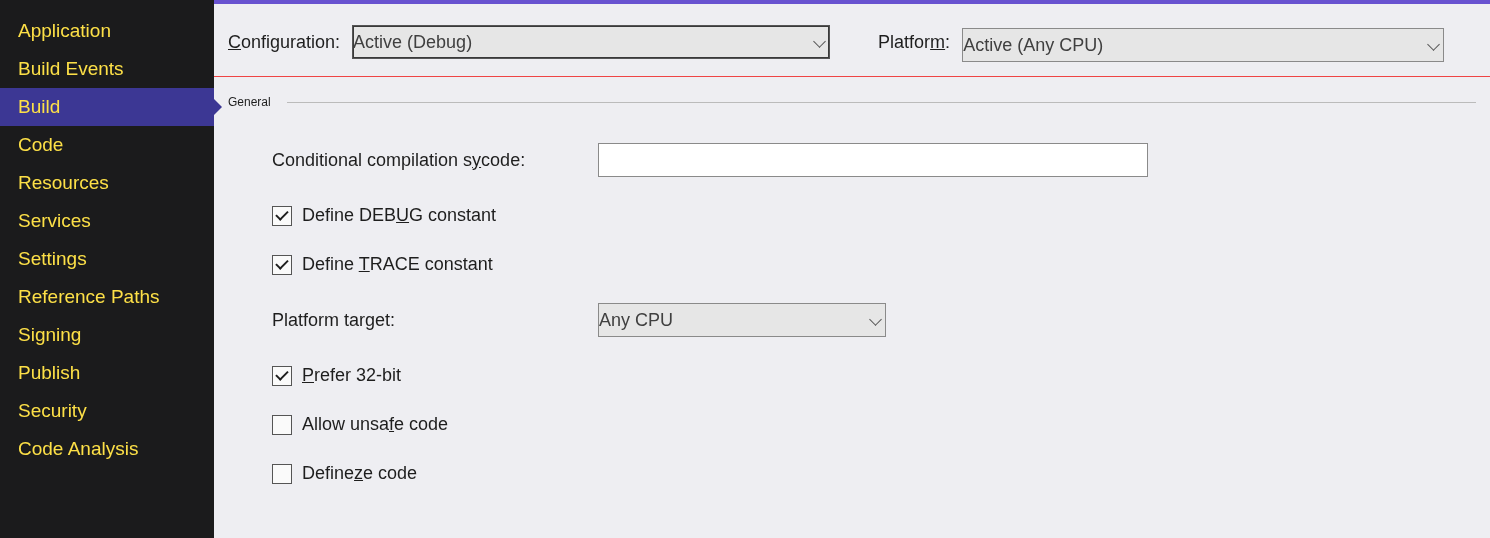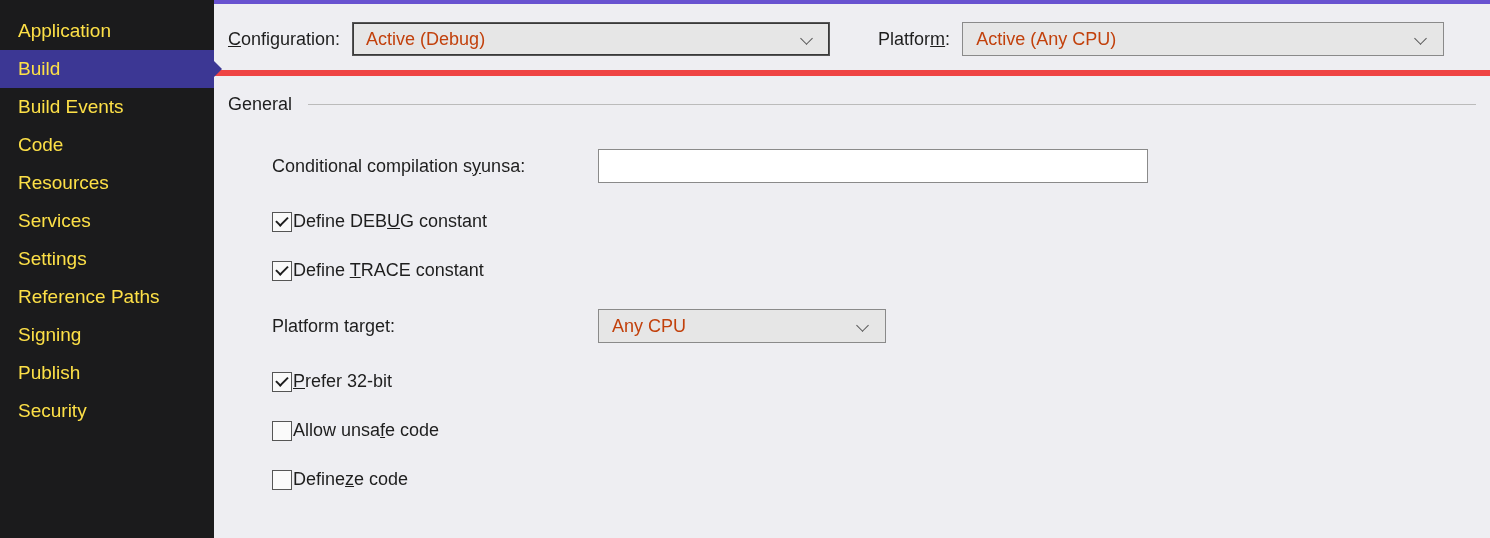--- a/index.html
+++ b/index.html
@@ -48,41 +48,41 @@
     flex-direction: column;
   }
   .accent-bar {
     height: 4px;
     background: #6852d0;
   }
   .top-row {
     display: flex;
     align-items: center;
     padding: 18px 14px 14px 14px;
-    border-bottom: 6px solid #ef4444;
+    border-bottom: 1px solid #ef4444;
     gap: 12px;
   }
   .top-row label {
     font-size: 18px;
   }
   .underline-c { text-decoration: underline; }
   .dropdown {
     background: #e6e6e6;
     border: 1px solid #8a8a8a;
     height: 34px;
     display: flex;
     align-items: center;
     justify-content: space-between;
-    padding: 0 13px;
+    padding: 0 0;
     cursor: pointer;
-    color: #c2410c;
+    color: #404040;
     font-size: 18px;
   }
   .dropdown.configuration { width: 478px; border: 1px solid #555555; box-shadow: inset 0 0 0 1px #3a3a3a; }
-  .dropdown.platform { width: 482px; }
+  .dropdown.platform { width: 482px; margin-top: 6px; }
   .dropdown.target { width: 288px; }
   .chev {
     width: 16px;
     height: 10px;
     position: relative;
   }
   .chev::before {
     content: "";
     position: absolute;
     left: 2px;
@@ -95,21 +95,21 @@
   }
   .content {
     padding: 18px 14px;
   }
   .section-header {
     display: flex;
     align-items: center;
     gap: 16px;
     margin-bottom: 34px;
   }
-  .section-header span { font-size: 18px; }
+  .section-header span { font-size: 12px; }
   .section-header hr {
     flex: 1;
     border: none;
     border-top: 1px solid #bbbbbb;
     margin: 0;
   }
   .form-area {
     padding-left: 44px;
     display: flex;
     flex-direction: column;
@@ -127,21 +127,21 @@
     width: 550px;
     height: 34px;
     background: #ffffff;
     border: 1px solid #8a8a8a;
     padding: 2px 6px;
     font-size: 18px;
   }
   .chk-row {
     display: flex;
     align-items: center;
-    gap: 1px;
+    gap: 10px;
     font-size: 18px;
   }
   .chk {
     width: 20px;
     height: 20px;
     border: 1.5px solid #555;
     background: #fafafa;
     display: flex;
     align-items: center;
     justify-content: center;
@@ -154,30 +154,31 @@
     border-left: 2px solid #1e1e1e;
     border-bottom: 2px solid #1e1e1e;
     transform: rotate(-45deg) translate(1px,-1px);
   }
 </style>
 </head>
 <body>
 
 <div class="sidebar">
   <div class="sidebar-item"><span>Application</span></div>
+  <div class="sidebar-item"><span>Build Events</span></div>
   <div class="sidebar-item active"><span>Build</span></div>
-  <div class="sidebar-item"><span>Build Events</span></div>
   <div class="sidebar-item"><span>Code</span></div>
   <div class="sidebar-item"><span>Resources</span></div>
   <div class="sidebar-item"><span>Services</span></div>
   <div class="sidebar-item"><span>Settings</span></div>
   <div class="sidebar-item"><span>Reference Paths</span></div>
   <div class="sidebar-item"><span>Signing</span></div>
   <div class="sidebar-item"><span>Publish</span></div>
   <div class="sidebar-item"><span>Security</span></div>
+  <div class="sidebar-item"><span>Code Analysis</span></div>
 </div>
 
 <div class="main">
   <div class="accent-bar"></div>
 
   <div class="top-row">
     <label><span class="underline-c">C</span><span>onfiguration:</span></label>
     <div class="dropdown configuration">
       <span>Active (Debug)</span>
       <span class="chev"></span>
@@ -192,21 +193,21 @@
 
   <div class="content">
     <div class="section-header">
       <span>General</span>
       <hr>
     </div>
 
     <div class="form-area">
 
       <div class="row">
-        <div class="label-col"><span>Conditional compilation s</span><span class="underline-c">y</span><span>unsa:</span></div>
+        <div class="label-col"><span>Conditional compilation s</span><span class="underline-c">y</span><span>code:</span></div>
         <input class="text-input" type="text" value="" style="">
       </div>
 
       <div class="chk-row">
         <div class="chk checked"></div>
         <span><span>Define DEB</span><span class="underline-c">U</span><span>G constant</span></span>
       </div>
 
       <div class="chk-row">
         <div class="chk checked"></div>

